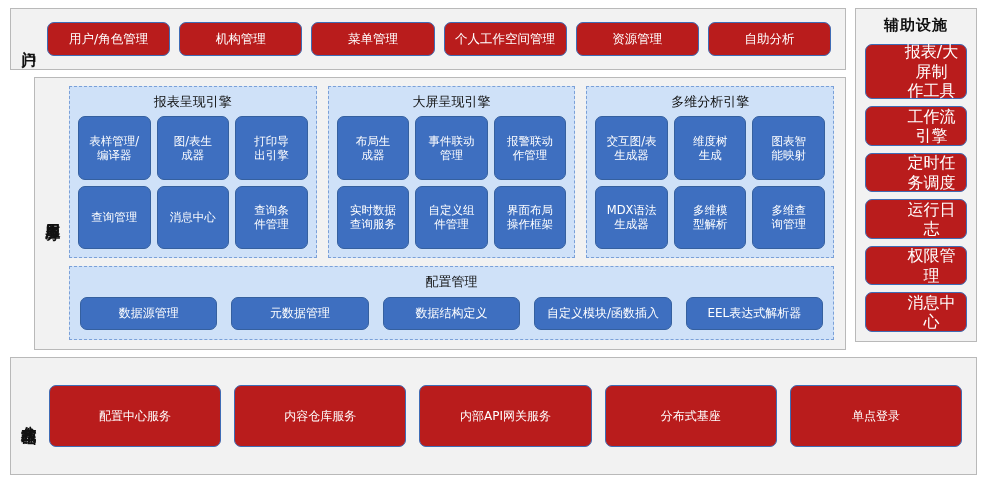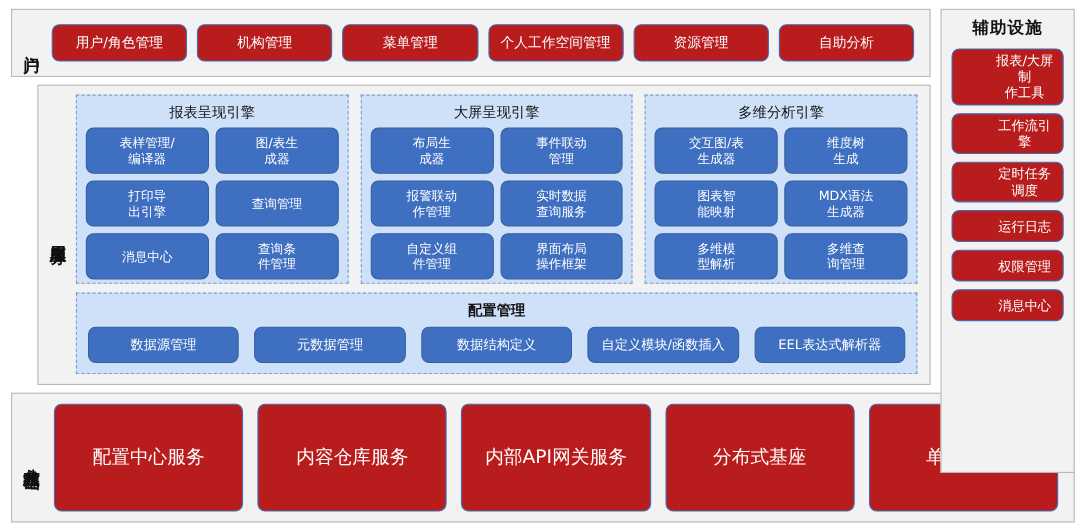--- a/index.html
+++ b/index.html
@@ -95,21 +95,21 @@
   .aux-title {
     font-weight: bold;
     font-size: 15px;
     color: #111;
     letter-spacing: 1px;
     margin-bottom: 2px;
   }
   .aux .node {
     width: 100%;
     min-height: 29px;
-    font-size: 12px;
+    font-size: 16px;
     padding-left: 36px;
   }
   .aux .node.tall { min-height: 44px; }
 
   
   .mid-wrap {
     display: flex;
     gap: 9px;
     margin-top: 7px;
     flex: 1 1 auto;
@@ -143,42 +143,41 @@
     flex-direction: column;
   }
   .engine-title {
     text-align: center;
     font-size: 13px;
     color: #111;
     padding: 2px 0 5px 0;
   }
   .engine-grid {
     display: grid;
-    grid-template-columns: repeat(2, 1fr);
+    grid-template-columns: repeat(3, 1fr);
     gap: 6px;
     flex: 1 1 auto;
   }
   .engine-grid .node {
     min-height: 42px;
     font-size: 11.5px;
   }
 
   
   .cfg {
     background: #cfe1f8;
     border: 1px dashed #7aa0d8;
     padding: 4px 10px 9px 10px;
     flex: 0 0 auto;
   }
   .cfg-title {
     text-align: center;
     font-size: 13px;
     color: #111;
     padding: 2px 0 6px 0;
-    font-weight: bold;
   }
   .cfg-items {
     display: flex;
     gap: 14px;
     justify-content: space-between;
   }
   .cfg-items .node {
     flex: 1 1 0;
     height: 33px;
     font-size: 12px;
@@ -193,22 +192,22 @@
   .bottom .items {
     flex: 1;
     display: flex;
     align-items: center;
     justify-content: space-between;
     gap: 13px;
     padding: 0 4px;
   }
   .bottom .node {
     flex: 1 1 0;
-    height: 98px;
-    font-size: 17px;
+    height: 62px;
+    font-size: 12px;
   }
 </style>
 </head>
 <body>
 
 <div id="root">
 
   <div class="top-wrap">
 
     <div class="panel portal">
@@ -310,21 +309,21 @@
     <div class="row-label">分布式基础</div>
     <div class="items">
       <div class="node">配置中心服务</div>
       <div class="node">内容仓库服务</div>
       <div class="node">内部API网关服务</div>
       <div class="node">分布式基座</div>
       <div class="node">单点登录</div>
     </div>
   </div>
 
-  <div class="panel aux" style="position:absolute; right:10px; top:8px; width:122px; height:422px;">
+  <div class="panel aux" style="position:absolute; right:10px; top:8px; width:122px; height:334px;">
     <div class="aux-title">辅助设施</div>
     <div class="node tall">报表/大屏制
 作工具</div>
     <div class="node">工作流引擎</div>
     <div class="node">定时任务调度</div>
     <div class="node">运行日志</div>
     <div class="node">权限管理</div>
     <div class="node">消息中心</div>
   </div>
 

